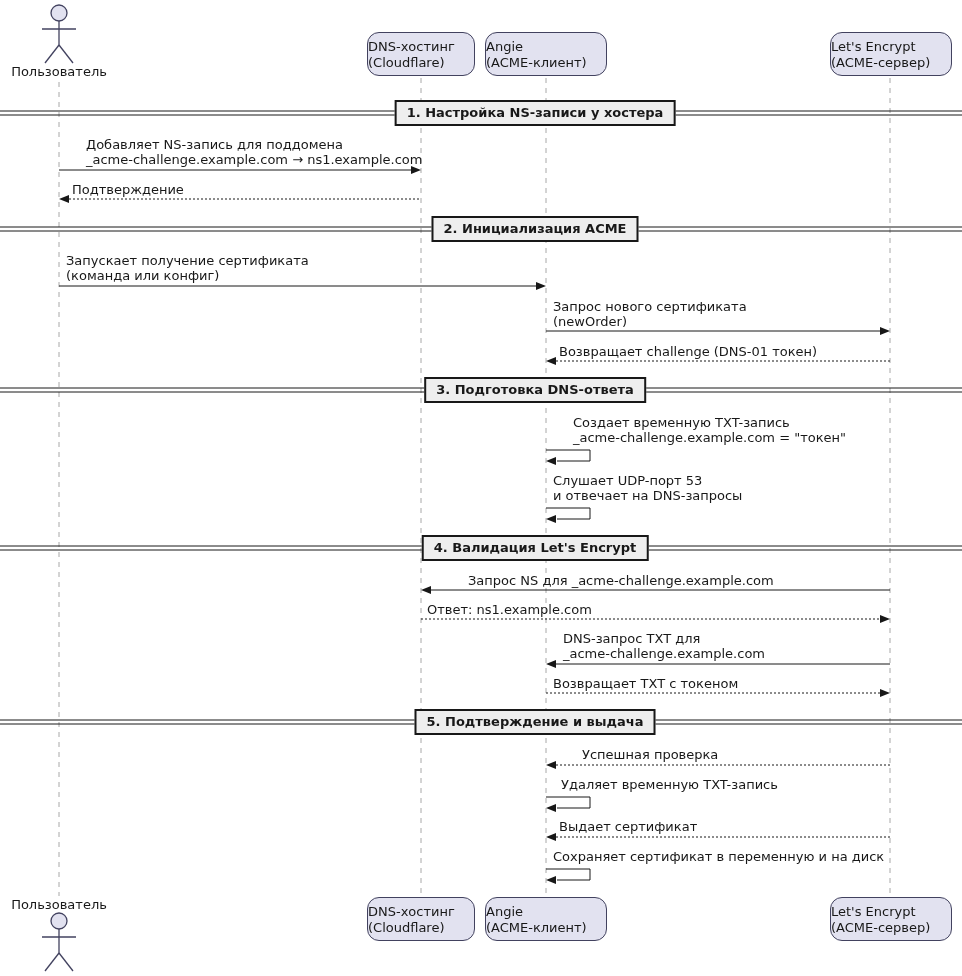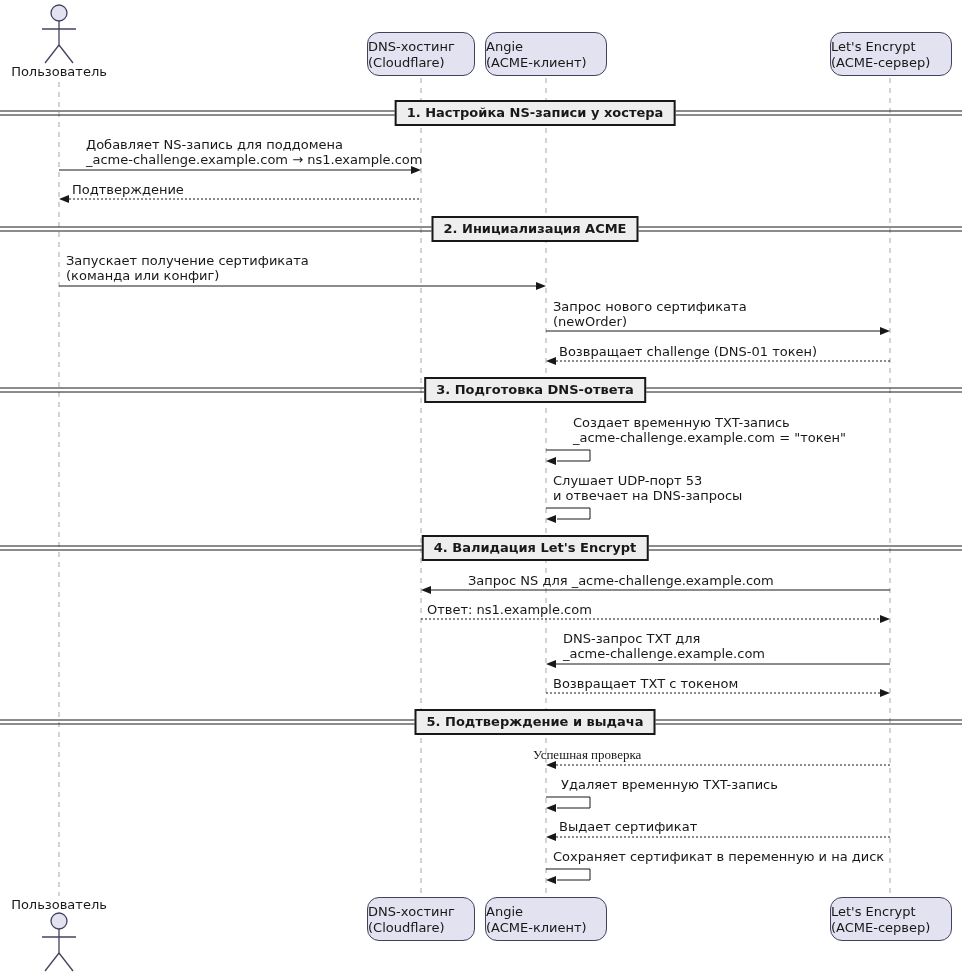--- a/index.html
+++ b/index.html
@@ -236,21 +236,21 @@
   <div class="msg" style="left:427px; top:602px;">
     <div>Ответ: ns1.example.com</div>
   </div>
   <div class="msg" style="left:563px; top:631px;">
     <div>DNS-запрос TXT для</div>
     <div>_acme-challenge.example.com</div>
   </div>
   <div class="msg" style="left:553px; top:676px;">
     <div>Возвращает TXT с токеном</div>
   </div>
-  <div class="msg" style="left:533px; top:747px;font-family:Liberation Serif, serif;">
+  <div class="msg" style="left:582px; top:747px;">
     <div>Успешная проверка</div>
   </div>
   <div class="msg" style="left:553px; top:777px;margin-left:8px;">
     <div>Удаляет временную TXT-запись</div>
   </div>
   <div class="msg" style="left:559px; top:819px;">
     <div>Выдает сертификат</div>
   </div>
   <div class="msg" style="left:553px; top:849px;">
     <div>Сохраняет сертификат в переменную и на диск</div>

